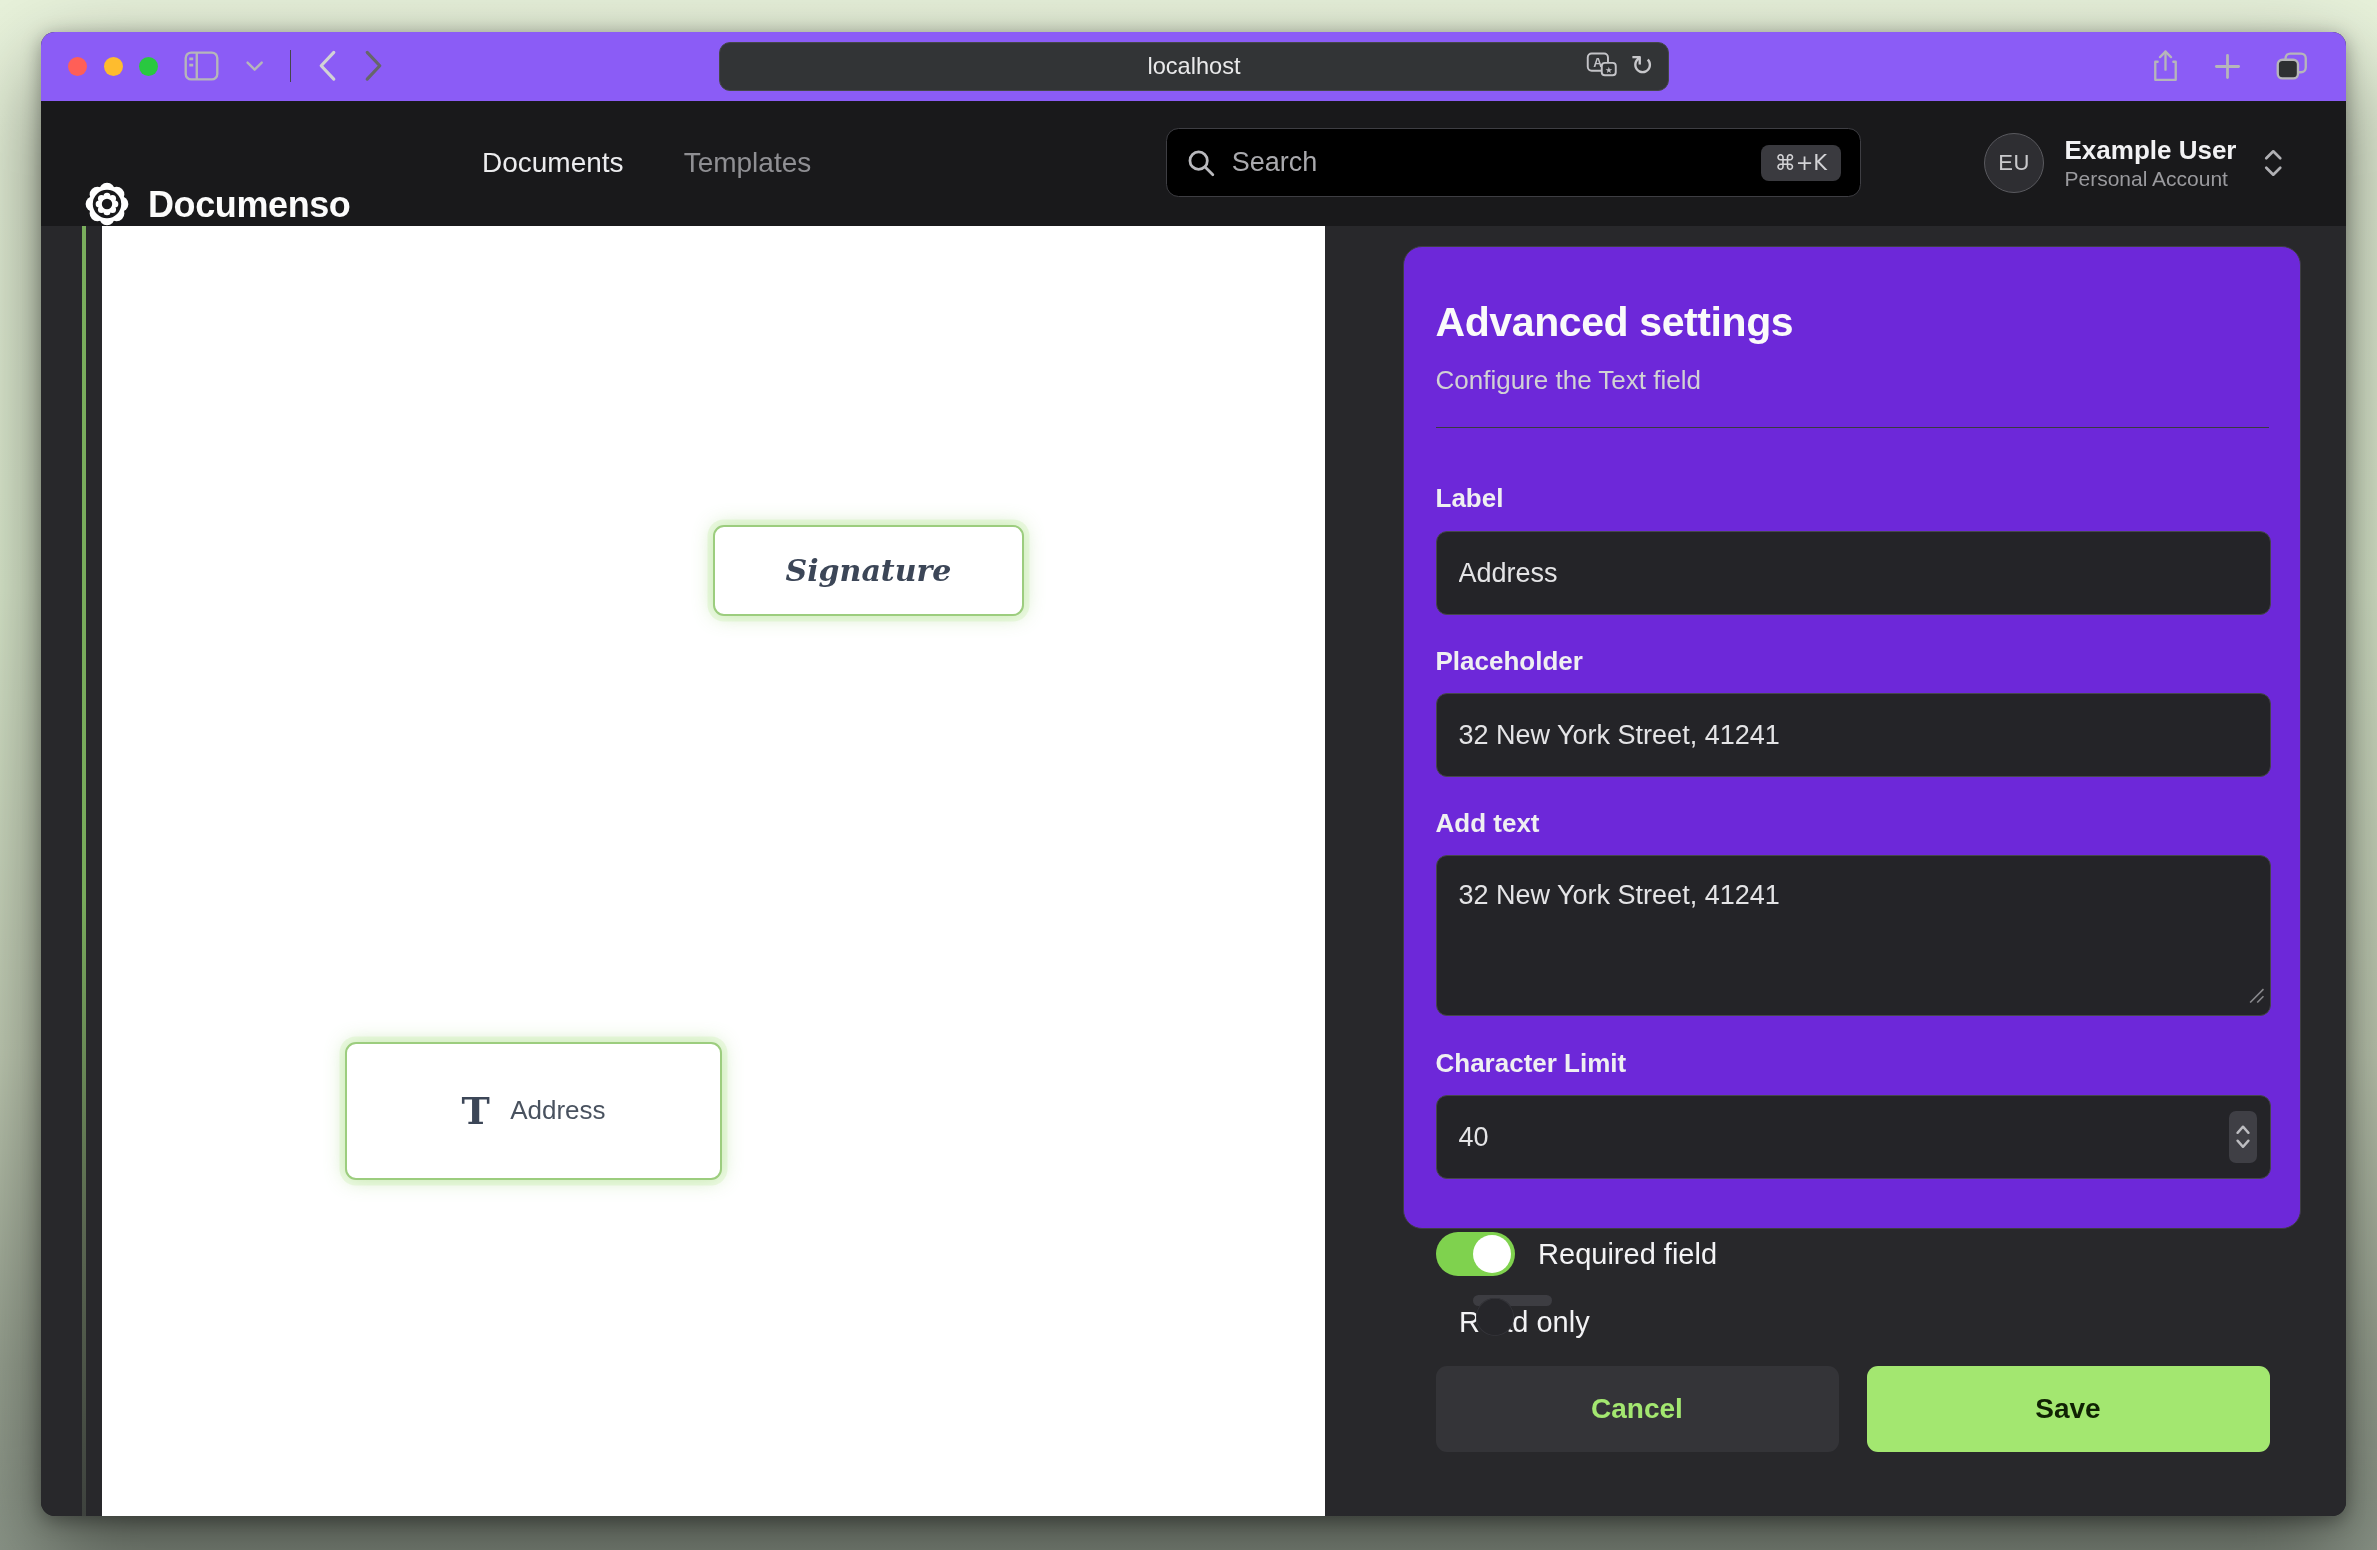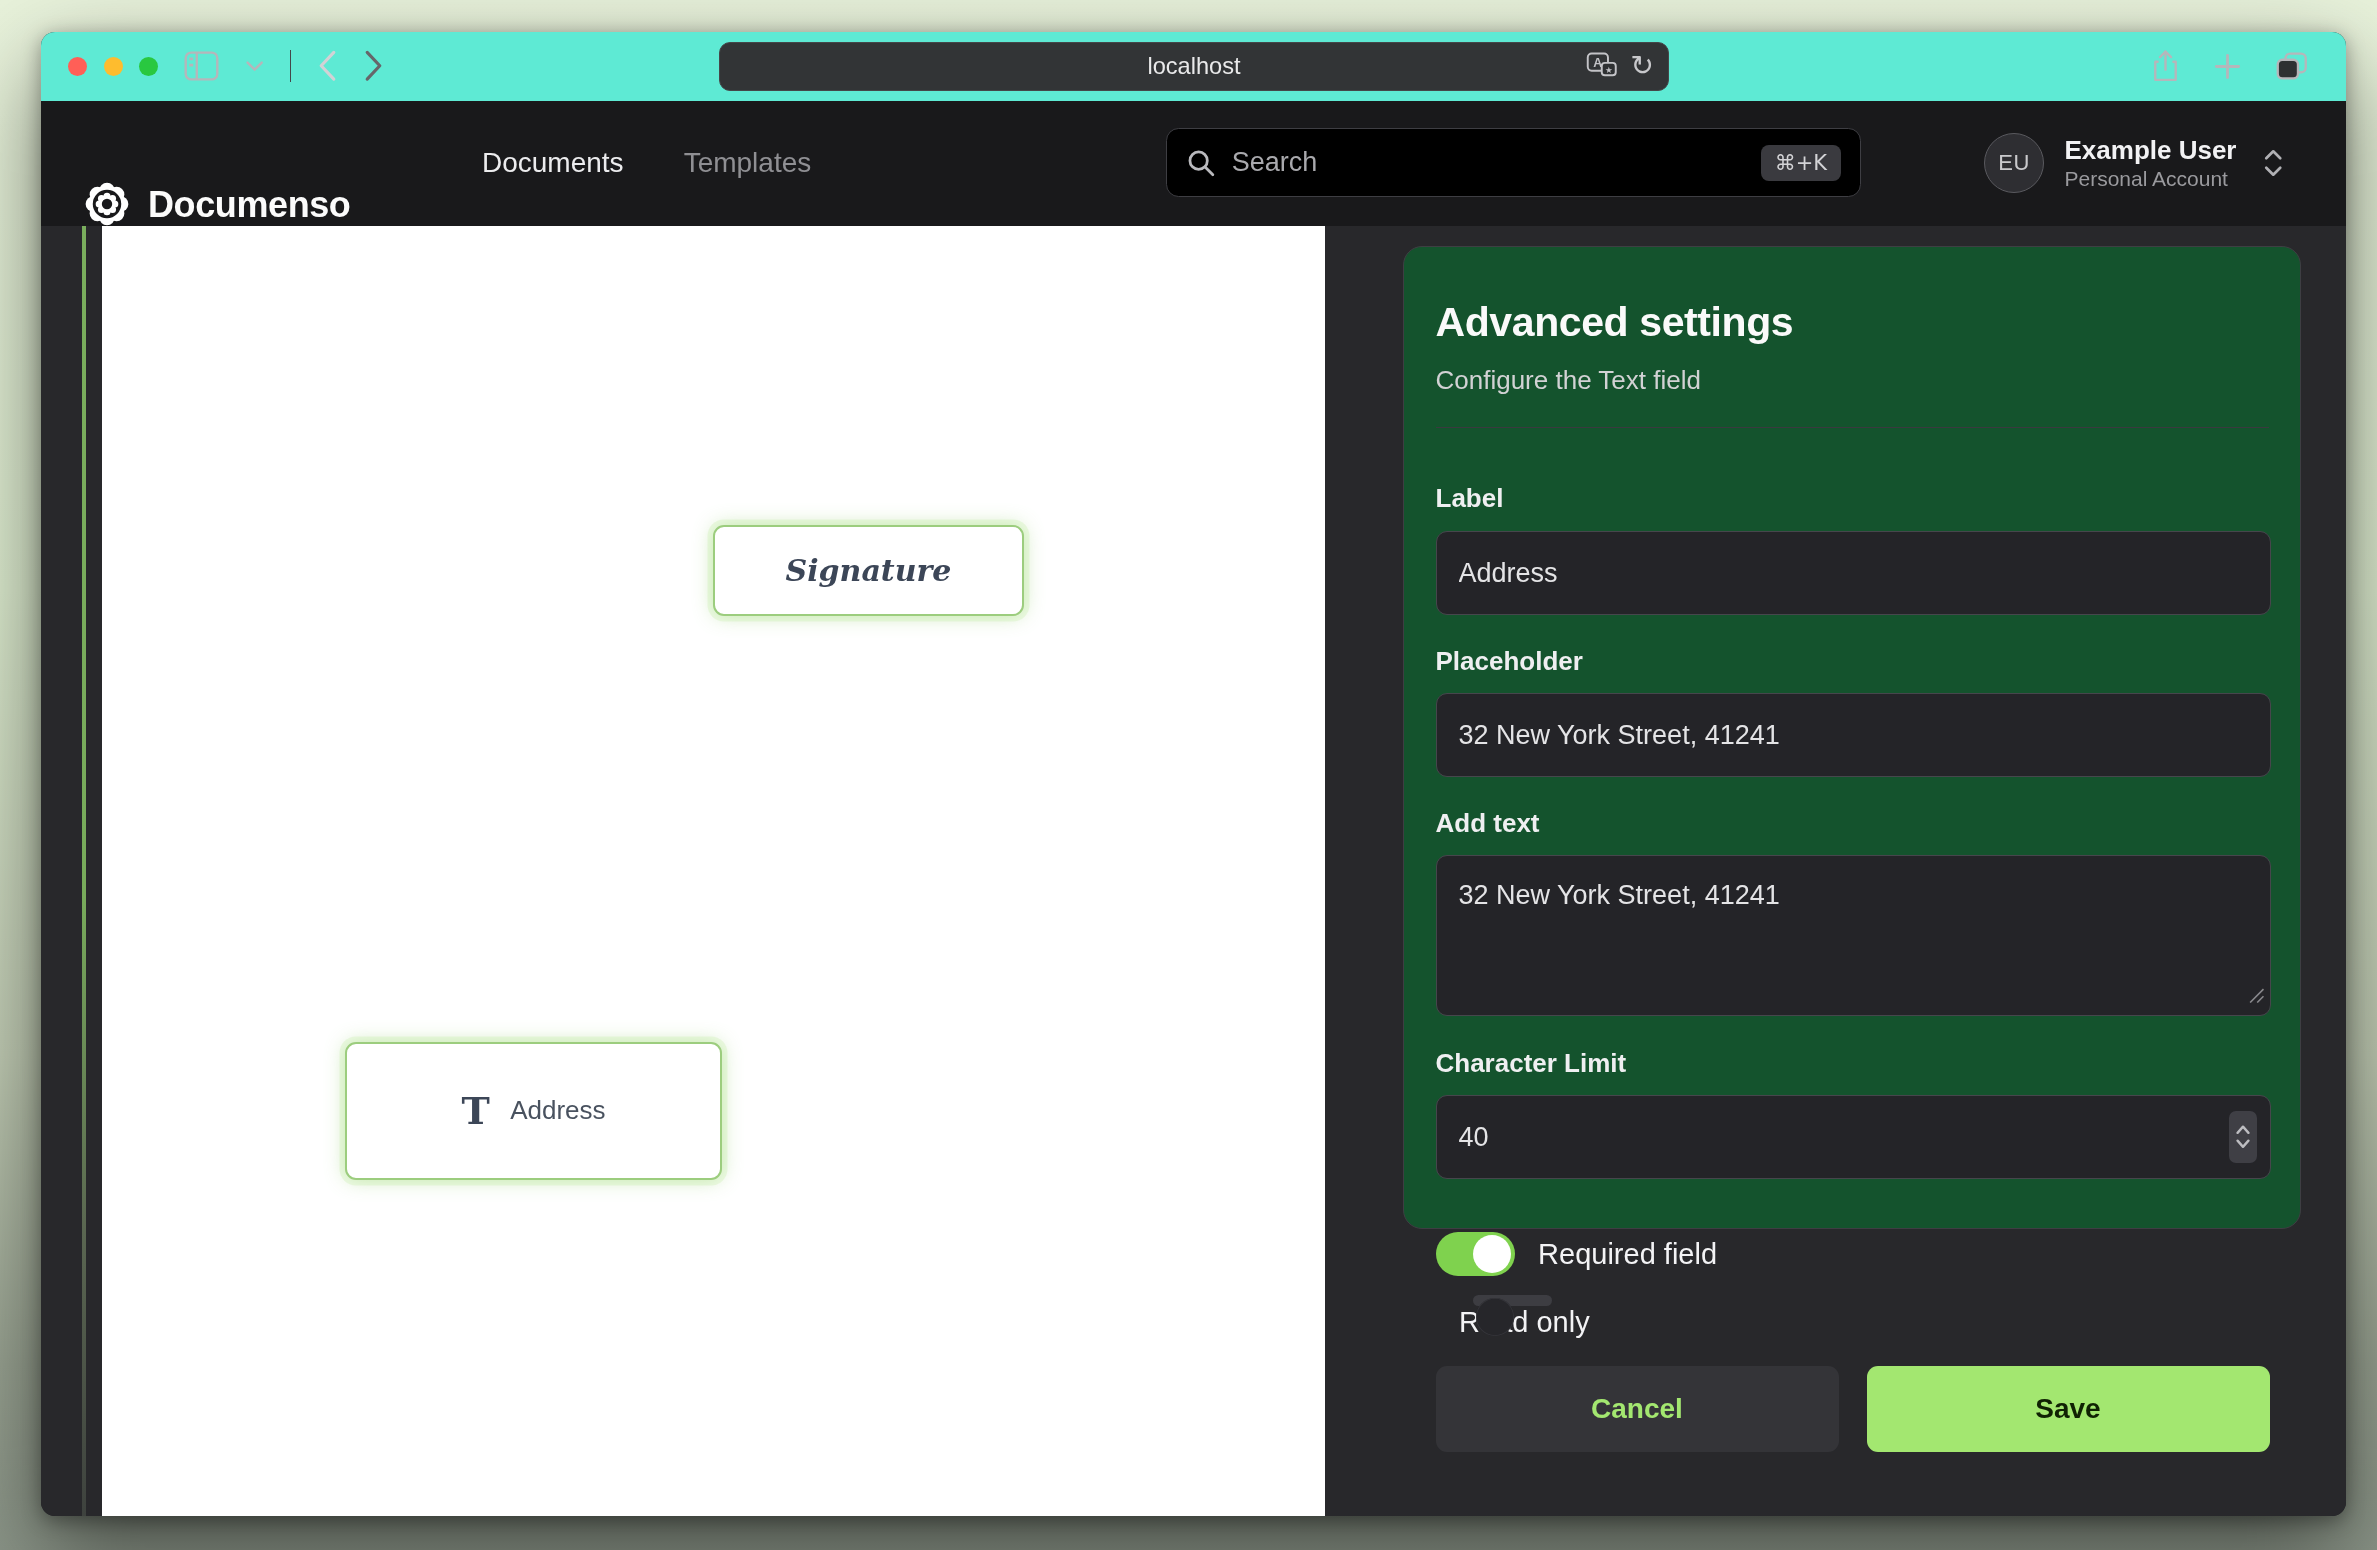--- a/index.html
+++ b/index.html
@@ -10,21 +10,21 @@
     position:relative;
     -webkit-font-smoothing:antialiased;
   }
   .window {
     position:absolute; left:41px; top:31.5px; width:2305px; height:1484px;
     border-radius:14px; overflow:hidden;
     box-shadow:0 36px 95px rgba(0,0,0,.5), 0 4.7px 19px rgba(0,0,0,.35);
     background:#242428;
   }
   
-  .titlebar { position:absolute; left:0; top:0; right:0; height:86px; background:#5eead4; border-bottom:0.8px solid #202224; }
+  .titlebar { position:absolute; left:0; top:0; right:0; height:86px; background:#8b5cf6; border-bottom:0.8px solid #202224; }
   .lights { position:absolute; left:27px; top:0; height:69px; display:flex; align-items:center; gap:16.5px; }
   .light { width:19px; height:19px; border-radius:50%; }
   .light.red{ background:#ff5f57; } .light.yellow{ background:#febc2e; } .light.green{ background:#29c840; }
   .tb-left { position:absolute; left:143px; top:0; height:69px; display:flex; align-items:center; gap:27px; }
   .tb-sep { width:0.8px; height:31.5px; background:#45474a; }
   .tb-icon { display:flex; align-items:center; justify-content:center; }
   .urlbar {
     position:absolute; left:678px; top:10.2px; width:950px; height:49px;
     background:#323436; border:0.8px solid #454749; border-radius:11px;
     display:flex; align-items:center; justify-content:center;
@@ -73,21 +73,21 @@
     display:flex; align-items:center; justify-content:center; cursor:pointer;
   }
   .doc-field.signature { left:611px; top:299px; width:311px; height:91px; }
   .doc-field.textfield { left:243px; top:816px; width:377px; height:138px; }
   .sig-text { font-family:"DejaVu Serif", serif; font-style:italic; font-weight:600; font-size:30px; color:#3c4657; }
   .tf-icon { font-family:"DejaVu Serif", serif; font-weight:600; font-size:38px; color:#3c4657; line-height:1; }
   .tf-label { font-size:26px; color:#49525f; margin-left:20.5px; }
   
   .panel {
     position:absolute; left:1362px; top:20.5px; width:898px; height:983px;
-    background:#14532d; border:1.2px solid #3e3e43; border-radius:19px;
+    background:#6d28d9; border:1.2px solid #3e3e43; border-radius:19px;
   }
   .panel-title { position:absolute; left:31.5px; top:52px; color:#fafafa; font-size:41px; font-weight:700; letter-spacing:-0.4px; }
   .panel-subtitle { position:absolute; left:31.5px; top:118px; color:#d2d2d4; font-size:26px; }
   .panel-divider { position:absolute; left:31.5px; right:31.5px; top:180px; height:1.2px; background:#3a3a3f; }
   .field-label { position:absolute; left:31.5px; color:#efeff1; font-size:26px; font-weight:600; }
   .text-input {
     position:absolute; left:31.5px; width:835px; height:84px;
     background:#242428; border:1.2px solid #46464c; border-radius:11px;
     color:#e4e4e6; font-size:27px; font-family:"Liberation Sans", sans-serif;
     padding:0 22px; outline:none; display:block;

